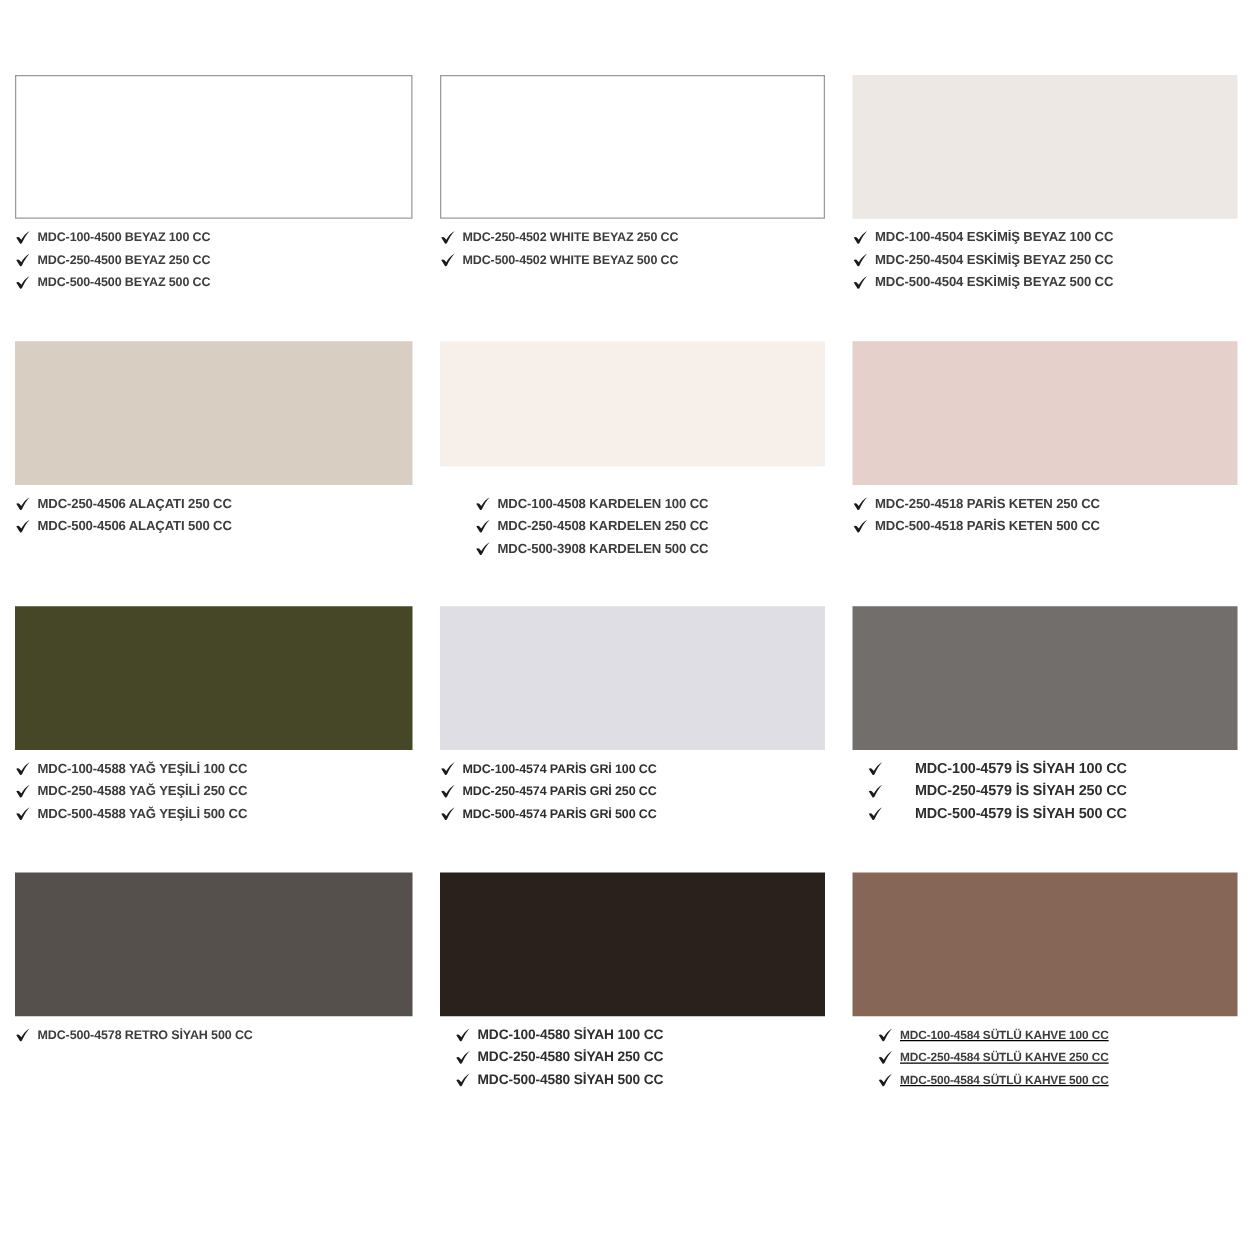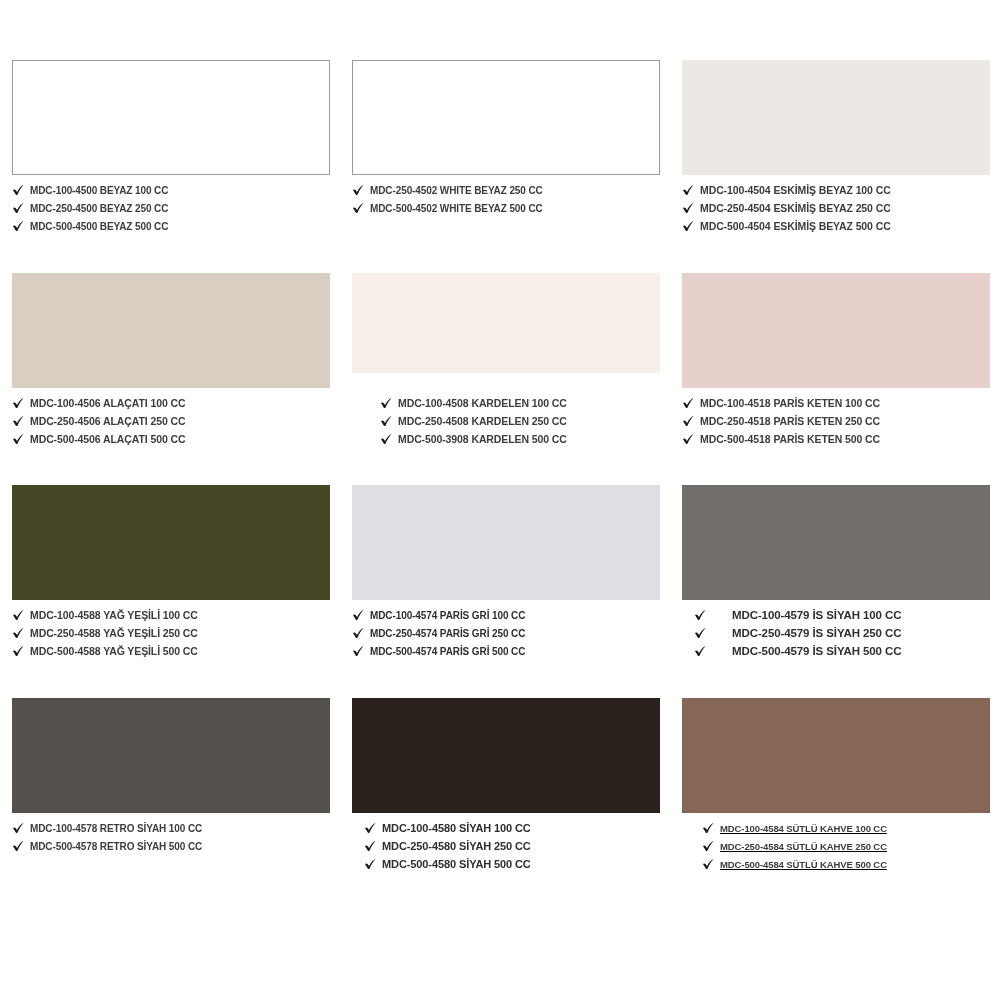--- a/index.html
+++ b/index.html
@@ -174,28 +174,20 @@
     </div>
     <div class="color-card card-alacati">
       <div class="swatch" title="ALAÇATI" style="background: rgb(217, 206, 194);"></div>
       <div class="variant-list">
         <div class="variant-row">
           <span class="check-icon">
             <svg viewBox="0 0 16 16" aria-hidden="true">
               <path d="M1.2 7.4 C2.6 6.4 3.8 6.6 4.9 8.0 L6.2 9.7 C8.2 6.0 10.8 3.0 14.4 1.0 C11.6 4.2 9.0 8.0 7.0 12.6 C6.4 13.9 5.2 14.0 4.6 12.8 Z" fill="currentColor"></path>
             </svg>
           </span>
-          <span class="variant-label">MDC-100-4506 ALAÇATI 100 CC</span>
-        </div>
-        <div class="variant-row">
-          <span class="check-icon">
-            <svg viewBox="0 0 16 16" aria-hidden="true">
-              <path d="M1.2 7.4 C2.6 6.4 3.8 6.6 4.9 8.0 L6.2 9.7 C8.2 6.0 10.8 3.0 14.4 1.0 C11.6 4.2 9.0 8.0 7.0 12.6 C6.4 13.9 5.2 14.0 4.6 12.8 Z" fill="currentColor"></path>
-            </svg>
-          </span>
           <span class="variant-label">MDC-250-4506 ALAÇATI 250 CC</span>
         </div>
         <div class="variant-row">
           <span class="check-icon">
             <svg viewBox="0 0 16 16" aria-hidden="true">
               <path d="M1.2 7.4 C2.6 6.4 3.8 6.6 4.9 8.0 L6.2 9.7 C8.2 6.0 10.8 3.0 14.4 1.0 C11.6 4.2 9.0 8.0 7.0 12.6 C6.4 13.9 5.2 14.0 4.6 12.8 Z" fill="currentColor"></path>
             </svg>
           </span>
           <span class="variant-label">MDC-500-4506 ALAÇATI 500 CC</span>
         </div>
@@ -232,28 +224,20 @@
     </div>
     <div class="color-card card-parisketen">
       <div class="swatch" title="PARİS KETEN" style="background: rgb(229, 208, 203);"></div>
       <div class="variant-list">
         <div class="variant-row">
           <span class="check-icon">
             <svg viewBox="0 0 16 16" aria-hidden="true">
               <path d="M1.2 7.4 C2.6 6.4 3.8 6.6 4.9 8.0 L6.2 9.7 C8.2 6.0 10.8 3.0 14.4 1.0 C11.6 4.2 9.0 8.0 7.0 12.6 C6.4 13.9 5.2 14.0 4.6 12.8 Z" fill="currentColor"></path>
             </svg>
           </span>
-          <span class="variant-label">MDC-100-4518 PARİS KETEN 100 CC</span>
-        </div>
-        <div class="variant-row">
-          <span class="check-icon">
-            <svg viewBox="0 0 16 16" aria-hidden="true">
-              <path d="M1.2 7.4 C2.6 6.4 3.8 6.6 4.9 8.0 L6.2 9.7 C8.2 6.0 10.8 3.0 14.4 1.0 C11.6 4.2 9.0 8.0 7.0 12.6 C6.4 13.9 5.2 14.0 4.6 12.8 Z" fill="currentColor"></path>
-            </svg>
-          </span>
           <span class="variant-label">MDC-250-4518 PARİS KETEN 250 CC</span>
         </div>
         <div class="variant-row">
           <span class="check-icon">
             <svg viewBox="0 0 16 16" aria-hidden="true">
               <path d="M1.2 7.4 C2.6 6.4 3.8 6.6 4.9 8.0 L6.2 9.7 C8.2 6.0 10.8 3.0 14.4 1.0 C11.6 4.2 9.0 8.0 7.0 12.6 C6.4 13.9 5.2 14.0 4.6 12.8 Z" fill="currentColor"></path>
             </svg>
           </span>
           <span class="variant-label">MDC-500-4518 PARİS KETEN 500 CC</span>
         </div>
@@ -348,28 +332,20 @@
     </div>
     <div class="color-card card-retrosiyah">
       <div class="swatch" title="RETRO SİYAH" style="background: rgb(85, 80, 76);"></div>
       <div class="variant-list">
         <div class="variant-row">
           <span class="check-icon">
             <svg viewBox="0 0 16 16" aria-hidden="true">
               <path d="M1.2 7.4 C2.6 6.4 3.8 6.6 4.9 8.0 L6.2 9.7 C8.2 6.0 10.8 3.0 14.4 1.0 C11.6 4.2 9.0 8.0 7.0 12.6 C6.4 13.9 5.2 14.0 4.6 12.8 Z" fill="currentColor"></path>
             </svg>
           </span>
-          <span class="variant-label">MDC-100-4578 RETRO SİYAH 100 CC</span>
-        </div>
-        <div class="variant-row">
-          <span class="check-icon">
-            <svg viewBox="0 0 16 16" aria-hidden="true">
-              <path d="M1.2 7.4 C2.6 6.4 3.8 6.6 4.9 8.0 L6.2 9.7 C8.2 6.0 10.8 3.0 14.4 1.0 C11.6 4.2 9.0 8.0 7.0 12.6 C6.4 13.9 5.2 14.0 4.6 12.8 Z" fill="currentColor"></path>
-            </svg>
-          </span>
           <span class="variant-label">MDC-500-4578 RETRO SİYAH 500 CC</span>
         </div>
       </div>
     </div>
     <div class="color-card card-siyah">
       <div class="swatch" title="SİYAH" style="background: rgb(42, 33, 29);"></div>
       <div class="variant-list">
         <div class="variant-row">
           <span class="check-icon">
             <svg viewBox="0 0 16 16" aria-hidden="true">

